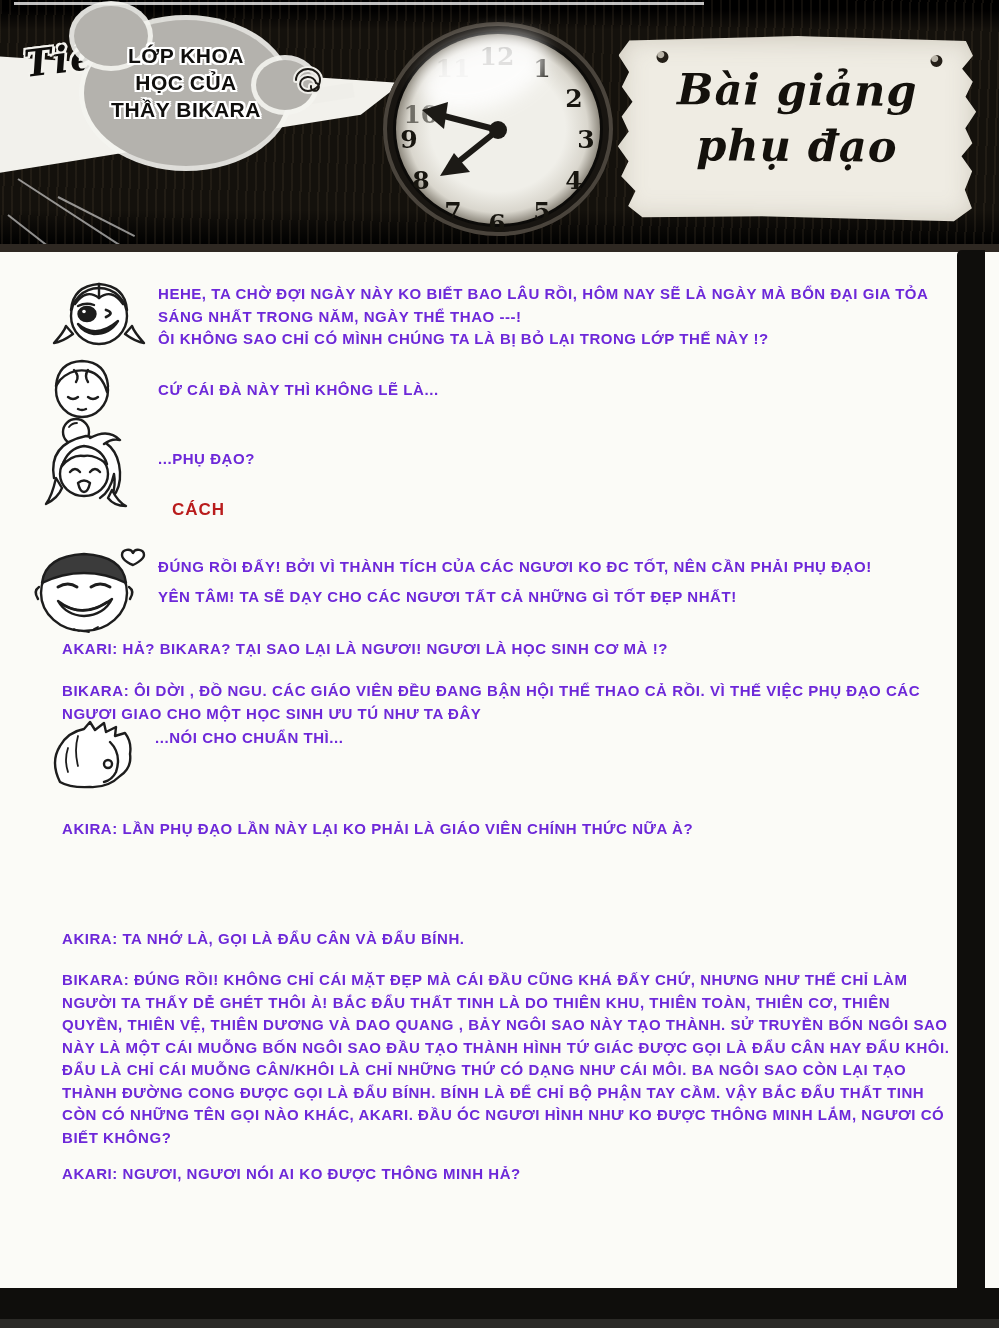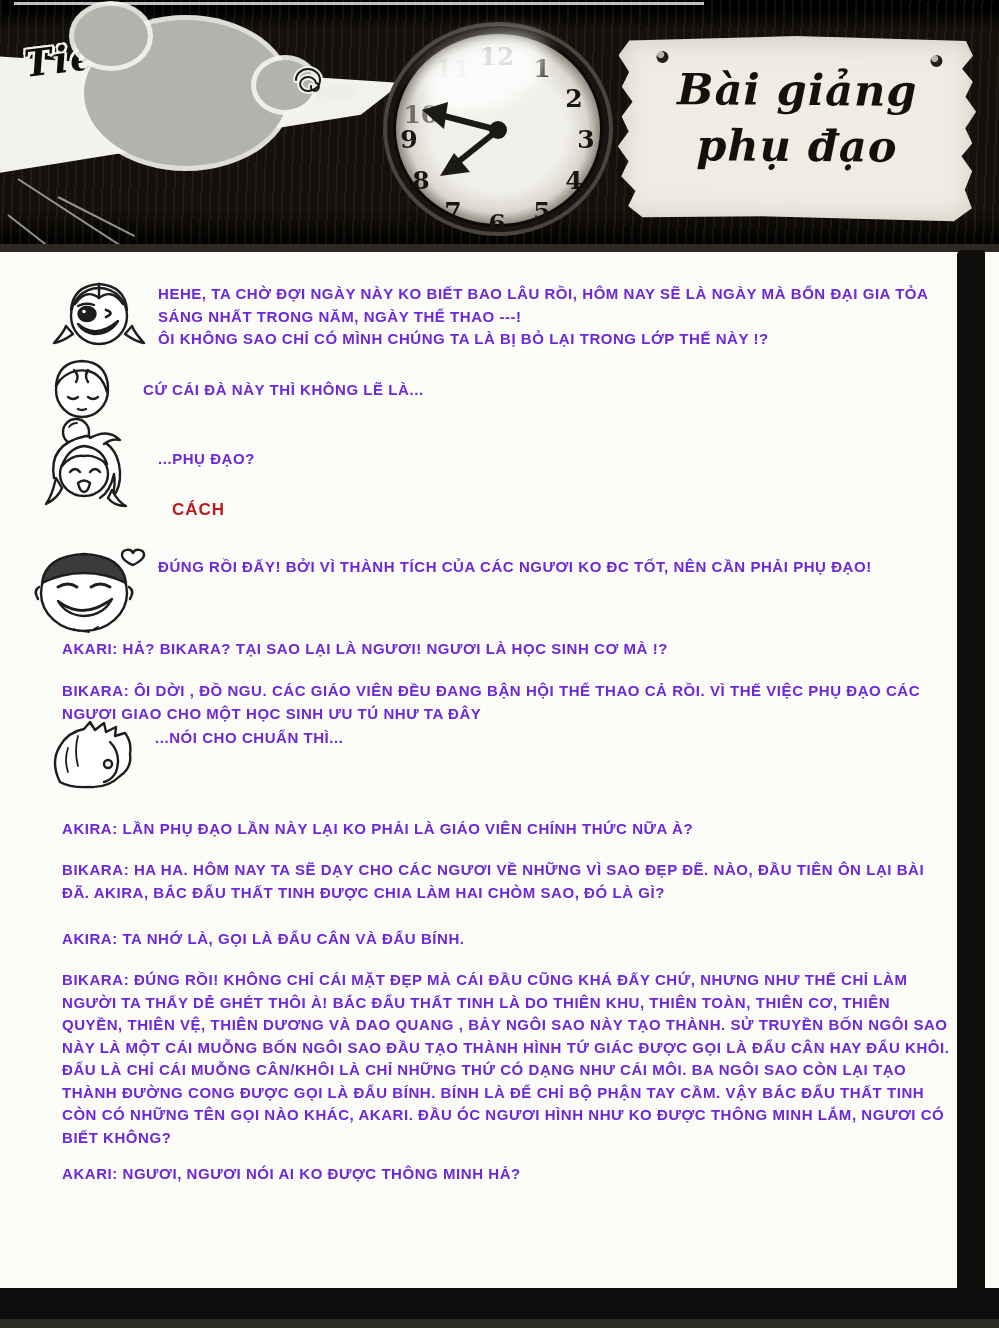--- a/index.html
+++ b/index.html
@@ -88,20 +88,25 @@
     <div class="lesson">Tiết 1</div>
 
     <div class="cloud">
       <div class="cl main"></div>
       <div class="cl b1"></div>
       <div class="cl b2"></div>
       <svg class="swirl" width="36" height="34" viewBox="0 0 36 34">
         <path d="M6,18 a12,11 0 1 1 12,11 a8,7 0 1 1 8,-8 a4,4 0 1 1 -5,3" fill="none" stroke="#efeee9" stroke-width="6" stroke-linecap="round"></path>
         <path d="M6,18 a12,11 0 1 1 12,11 a8,7 0 1 1 8,-8 a4,4 0 1 1 -5,3" fill="none" stroke="#1a1814" stroke-width="2" stroke-linecap="round"></path>
       </svg>
+      <div class="cloud-text">
+        <div>LỚP KHOA</div>
+        <div>HỌC CỦA</div>
+        <div>THẦY BIKARA</div>
+      </div>
     </div>
 
     <div class="clock">
       <div class="clock-face">
         <span class="cnum n12">12</span>
         <span class="cnum n1">1</span>
         <span class="cnum n2">2</span>
         <span class="cnum n3">3</span>
         <span class="cnum n4">4</span>
         <span class="cnum n5">5</span>
@@ -203,40 +208,40 @@
       <path d="M20,28 Q16,40 20,52 M30,16 Q26,30 30,46" fill="none" stroke-width="1.8"></path>
       <circle cx="60" cy="44" r="4"></circle>
     </g>
   </svg>
 
   <div class="txt" style="left:158px;top:283px;width:782px;">
     <div>HEHE, TA CHỜ ĐỢI NGÀY NÀY KO BIẾT BAO LÂU RỒI, HÔM NAY SẼ LÀ NGÀY MÀ BỔN ĐẠI GIA TỎA SÁNG NHẤT TRONG NĂM, NGÀY THỂ THAO ---!</div>
     <div>ÔI KHÔNG SAO CHỈ CÓ MÌNH CHÚNG TA LÀ BỊ BỎ LẠI TRONG LỚP THẾ NÀY !?</div>
   </div>
 
-  <div class="txt" style="left:143px;top:379px;width:700px;">CỨ CÁI ĐÀ NÀY THÌ KHÔNG LẼ LÀ...</div>
+  <div class="txt" style="left:158px;top:379px;width:700px;">CỨ CÁI ĐÀ NÀY THÌ KHÔNG LẼ LÀ...</div>
 
   <div class="txt" style="left:158px;top:448px;width:500px;">...PHỤ ĐẠO?</div>
 
   <div class="sfx">CÁCH</div>
 
   <div class="txt" style="left:158px;top:556px;width:790px;">
     <div>ĐÚNG RỒI ĐẤY! BỞI VÌ THÀNH TÍCH CỦA CÁC NGƯƠI KO ĐC TỐT, NÊN CẦN PHẢI PHỤ ĐẠO!</div>
     <div class="gap"></div>
+    <div>YÊN TÂM! TA SẼ DẠY CHO CÁC NGƯƠI TẤT CẢ NHỮNG GÌ TỐT ĐẸP NHẤT!</div>
   </div>
 
   <div class="txt" style="left:62px;top:638px;width:880px;">AKARI: HẢ? BIKARA? TẠI SAO LẠI LÀ NGƯƠI! NGƯƠI LÀ HỌC SINH CƠ MÀ !?</div>
 
   <div class="txt" style="left:62px;top:680px;width:888px;">BIKARA: ÔI DỜI , ĐỒ NGU. CÁC GIÁO VIÊN ĐỀU ĐANG BẬN HỘI THỂ THAO CẢ RỒI. VÌ THẾ VIỆC PHỤ ĐẠO CÁC NGƯƠI GIAO CHO MỘT HỌC SINH ƯU TÚ NHƯ TA ĐÂY</div>
 
   <div class="txt" style="left:155px;top:727px;width:500px;">...NÓI CHO CHUẨN THÌ...</div>
 
   <div class="txt" style="left:62px;top:818px;width:880px;">AKIRA: LẦN PHỤ ĐẠO LẦN NÀY LẠI KO PHẢI LÀ GIÁO VIÊN CHÍNH THỨC NỮA À?</div>
 
-  <div class="txt" style="left:62px;top:859px;width:888px;">BIKARA: HA HA. HÔM NAY TA SẼ DẠY CHO CÁC NGƯƠI VỀ NHỮNG VÌ SAO ĐẸP ĐẼ. NÀO, ĐẦU TIÊN ÔN LẠI BÀI ĐÃ. AKIRA, BẮC ĐẨU THẤT TINH ĐƯỢC CHIA LÀM HAI CHÒM SAO, ĐÓ LÀ GÌ?</div>
 
   <div class="txt" style="left:62px;top:928px;width:880px;">AKIRA: TA NHỚ LÀ, GỌI LÀ ĐẨU CÂN VÀ ĐẨU BÍNH.</div>
 
   <div class="txt" style="left:62px;top:969px;width:893px;">BIKARA: ĐÚNG RỒI! KHÔNG CHỈ CÁI MẶT ĐẸP MÀ CÁI ĐẦU CŨNG KHÁ ĐẤY CHỨ, NHƯNG NHƯ THẾ CHỈ LÀM NGƯỜI TA THẤY DỄ GHÉT THÔI À! BẮC ĐẨU THẤT TINH LÀ DO THIÊN KHU, THIÊN TOÀN, THIÊN CƠ, THIÊN QUYỀN, THIÊN VỆ, THIÊN DƯƠNG VÀ DAO QUANG , BẢY NGÔI SAO NÀY TẠO THÀNH. SỬ TRUYỀN BỐN NGÔI SAO NÀY LÀ MỘT CÁI MUỖNG BỐN NGÔI SAO ĐẦU TẠO THÀNH HÌNH TỨ GIÁC ĐƯỢC GỌI LÀ ĐẨU CÂN HAY ĐẨU KHÔI. ĐẨU LÀ CHỈ CÁI MUỖNG CÂN/KHÔI LÀ CHỈ NHỮNG THỨ CÓ DẠNG NHƯ CÁI MÔI. BA NGÔI SAO CÒN LẠI TẠO THÀNH ĐƯỜNG CONG ĐƯỢC GỌI LÀ ĐẨU BÍNH. BÍNH LÀ ĐỂ CHỈ BỘ PHẬN TAY CẦM. VẬY BẮC ĐẨU THẤT TINH CÒN CÓ NHỮNG TÊN GỌI NÀO KHÁC, AKARI. ĐẦU ÓC NGƯƠI HÌNH NHƯ KO ĐƯỢC THÔNG MINH LẮM, NGƯƠI CÓ BIẾT KHÔNG?</div>
 
   <div class="txt" style="left:62px;top:1163px;width:880px;">AKARI: NGƯƠI, NGƯƠI NÓI AI KO ĐƯỢC THÔNG MINH HẢ?</div>
 
 </div>
 
 </body></html>

